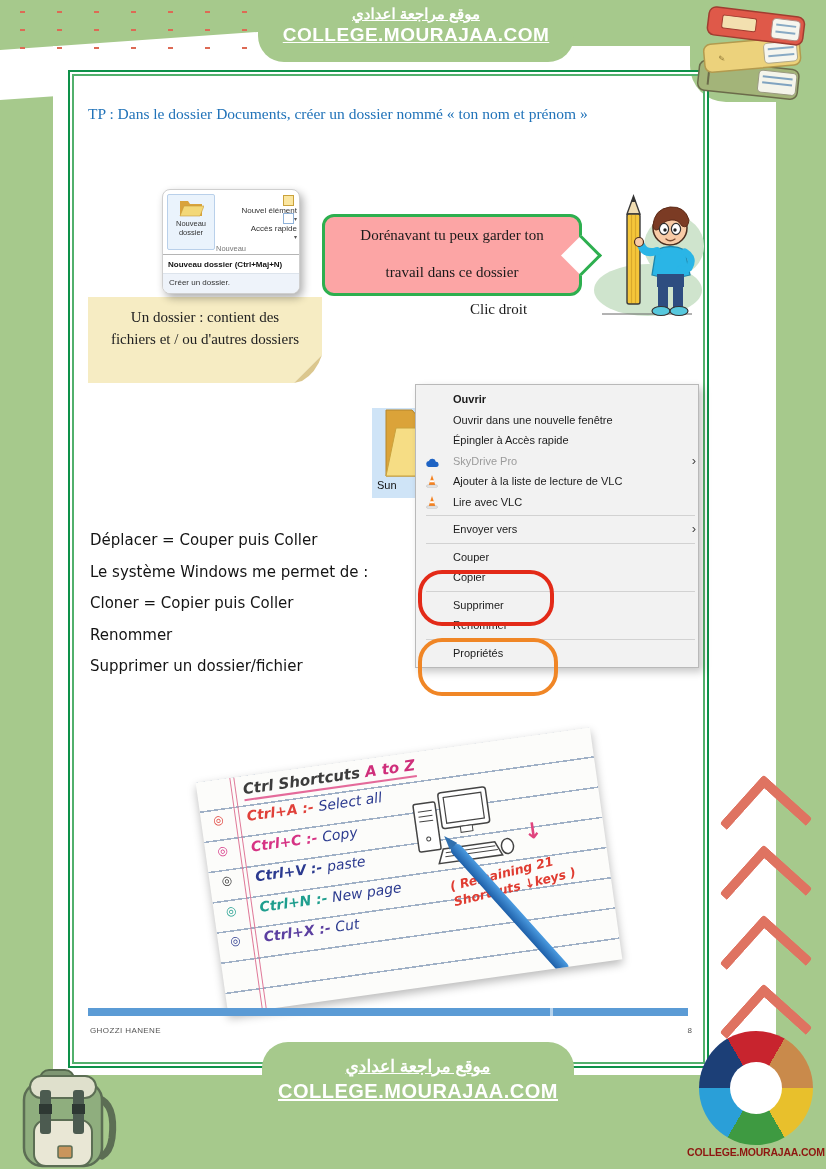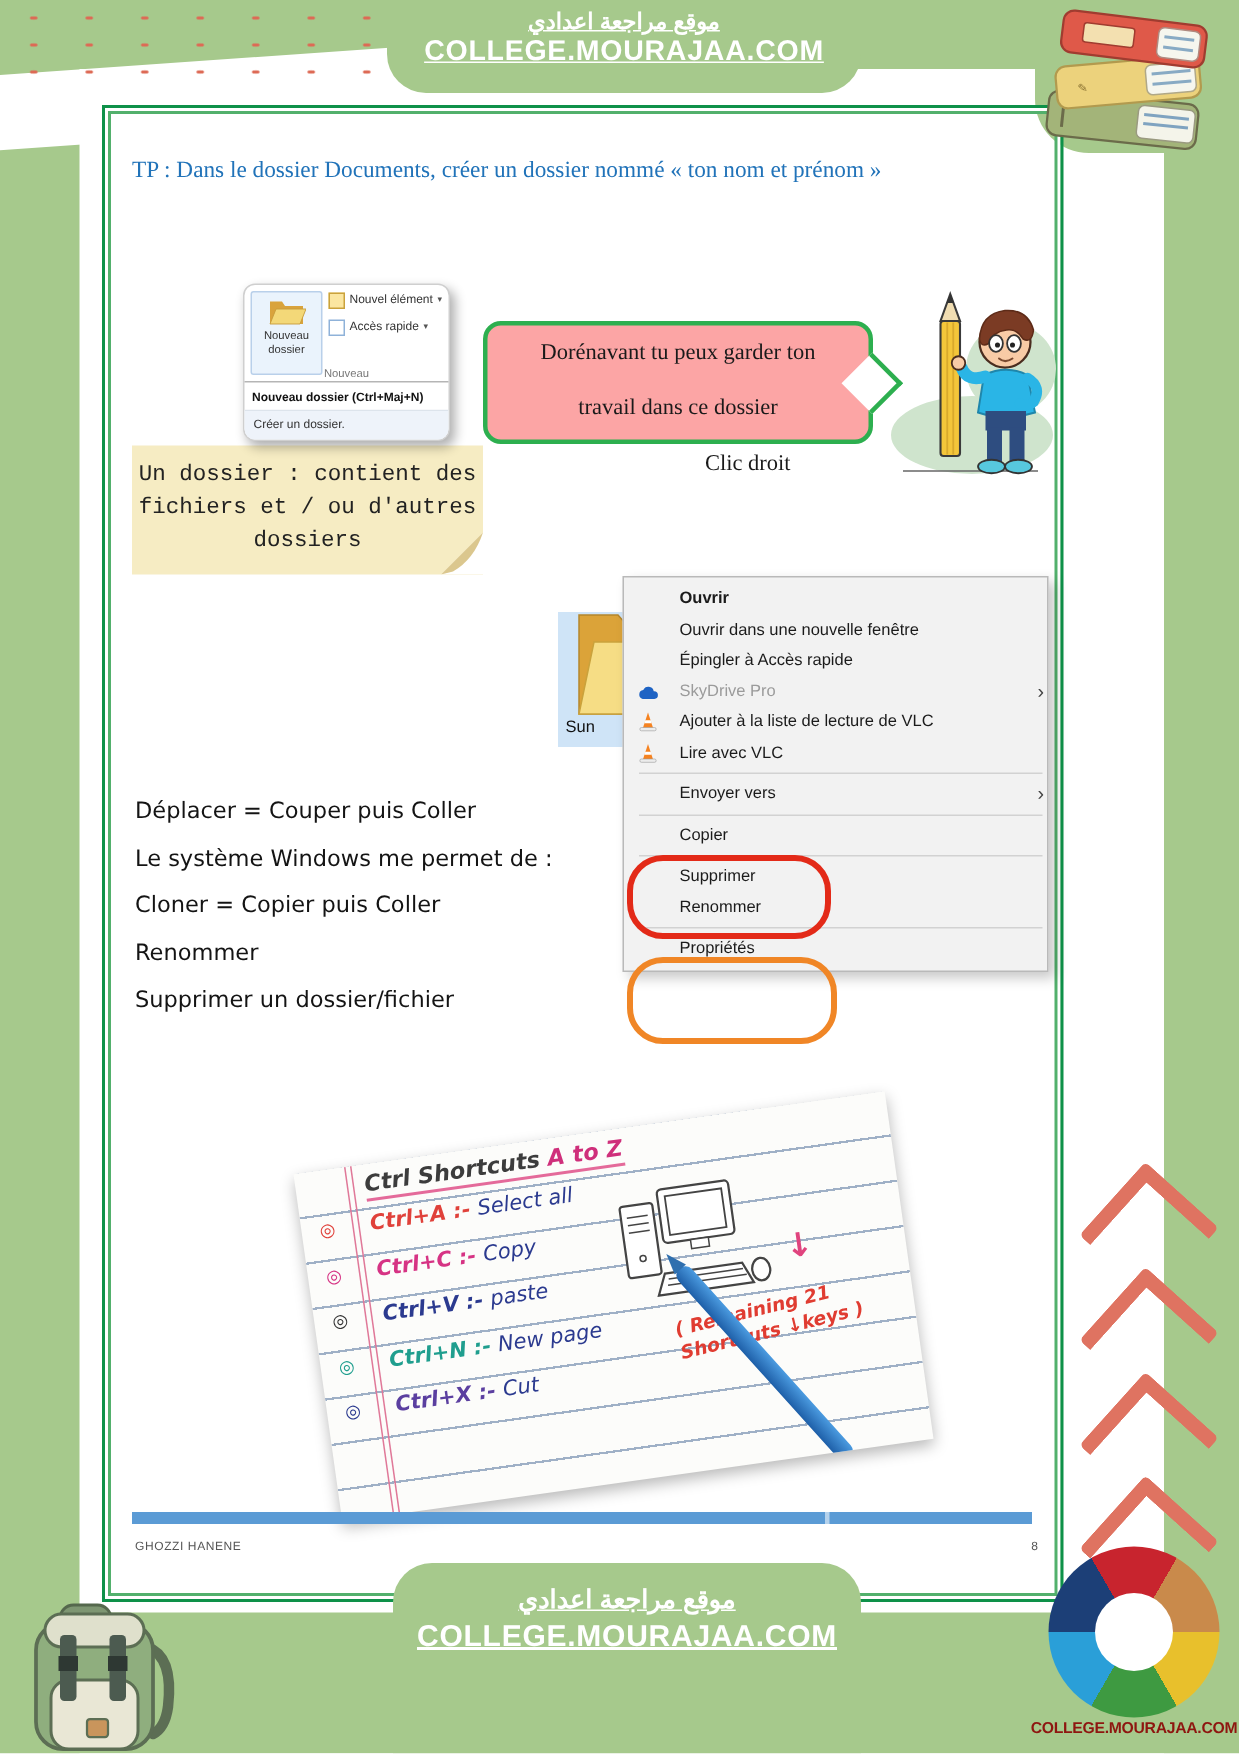--- a/index.html
+++ b/index.html
@@ -24,32 +24,32 @@
   .bt-tab .ban-url{margin-top:1px;font-size:19px;}
 
   
   .frame{position:absolute;left:68px;top:70px;width:637px;height:994px;border:2px solid #0e9149;
          box-shadow:inset 0 0 0 2px #fff, inset 0 0 0 4px #52b06c;background:transparent;}
   .title{position:absolute;left:88px;top:105px;width:610px;font-family:"Liberation Serif",serif;
          font-size:15.5px;color:#2173b9;}
 
   
   .sticky{position:absolute;left:88px;top:297px;width:234px;height:86px;background:#f6ecc3;}
-  .sticky .txt{margin-top:9px;text-align:center;font-family:Liberation Mono, monospace;font-size:15px;color:#222;line-height:22px;}
+  .sticky .txt{margin-top:9px;text-align:center;font-family:Liberation Serif, serif;font-size:15px;color:#222;line-height:22px;}
   .fold{position:absolute;right:0;bottom:0;}
 
   
   .ribbon{position:absolute;left:162px;top:189px;width:136px;background:#fff;border:1px solid #cfcfcf;
           border-radius:8px;box-shadow:3px 4px 8px rgba(0,0,0,.32);font-size:8px;color:#333;}
   .rb-top{position:relative;height:64px;}
   .rb-newfolder{position:absolute;left:4px;top:4px;width:46px;height:54px;border:1px solid #b9d0ea;background:#eaf3fc;
                 text-align:center;border-radius:2px;}
   .rb-nf-lab{display:block;font-size:7.5px;color:#333;line-height:8.5px;}
   .rb-right{position:absolute;left:56px;top:5px;width:78px;}
-  .rb-row{display:flex;align-items:flex-start;height:15px;margin-bottom:3px;white-space:nowrap;font-size:8px;color:#333;}
+  .rb-row{display:flex;align-items:flex-end;height:15px;margin-bottom:3px;white-space:nowrap;font-size:8px;color:#333;flex-direction:column;}
   .rb-ic{width:9px;height:9px;margin-right:3px;flex:0 0 auto;}
   .rb-ic1{background:#fbe6a0;border:1px solid #caa23c;}
   .rb-ic2{background:#fff;border:1px solid #8fb2d9;}
   .caret{margin-left:3px;font-size:6px;color:#555;}
   .rb-group{position:absolute;left:0;bottom:1px;width:100%;text-align:center;font-size:7.5px;color:#777;}
   .rb-tip{border-top:1px solid #b5b5b5;}
   .rb-tip-title{font-weight:bold;font-size:8px;color:#111;padding:5px 5px 4px;}
   .rb-tip-desc{font-size:8px;color:#333;padding:4px 6px 6px;border-top:1px solid #dde4ec;background:#eef3fa;border-radius:0 0 7px 7px;}
 
   
@@ -300,20 +300,21 @@
           </svg>
       </span>
       <span class="ml">Lire avec VLC</span>
     </div>
     <div class="msep"></div>
     <div class="mi">
       <span class="ml">Envoyer vers</span>
       <span class="arr">›</span>
     </div>
     <div class="msep"></div>
+    <div class="mi"><span class="ml">Couper</span></div>
     <div class="mi"><span class="ml">Copier</span></div>
     <div class="msep"></div>
     <div class="mi"><span class="ml">Supprimer</span></div>
     <div class="mi"><span class="ml">Renommer</span></div>
     <div class="msep"></div>
     <div class="mi"><span class="ml">Propriétés</span></div>
   </div>
   <div class="oval oval-red"></div>
   <div class="oval oval-orange"></div>
 

